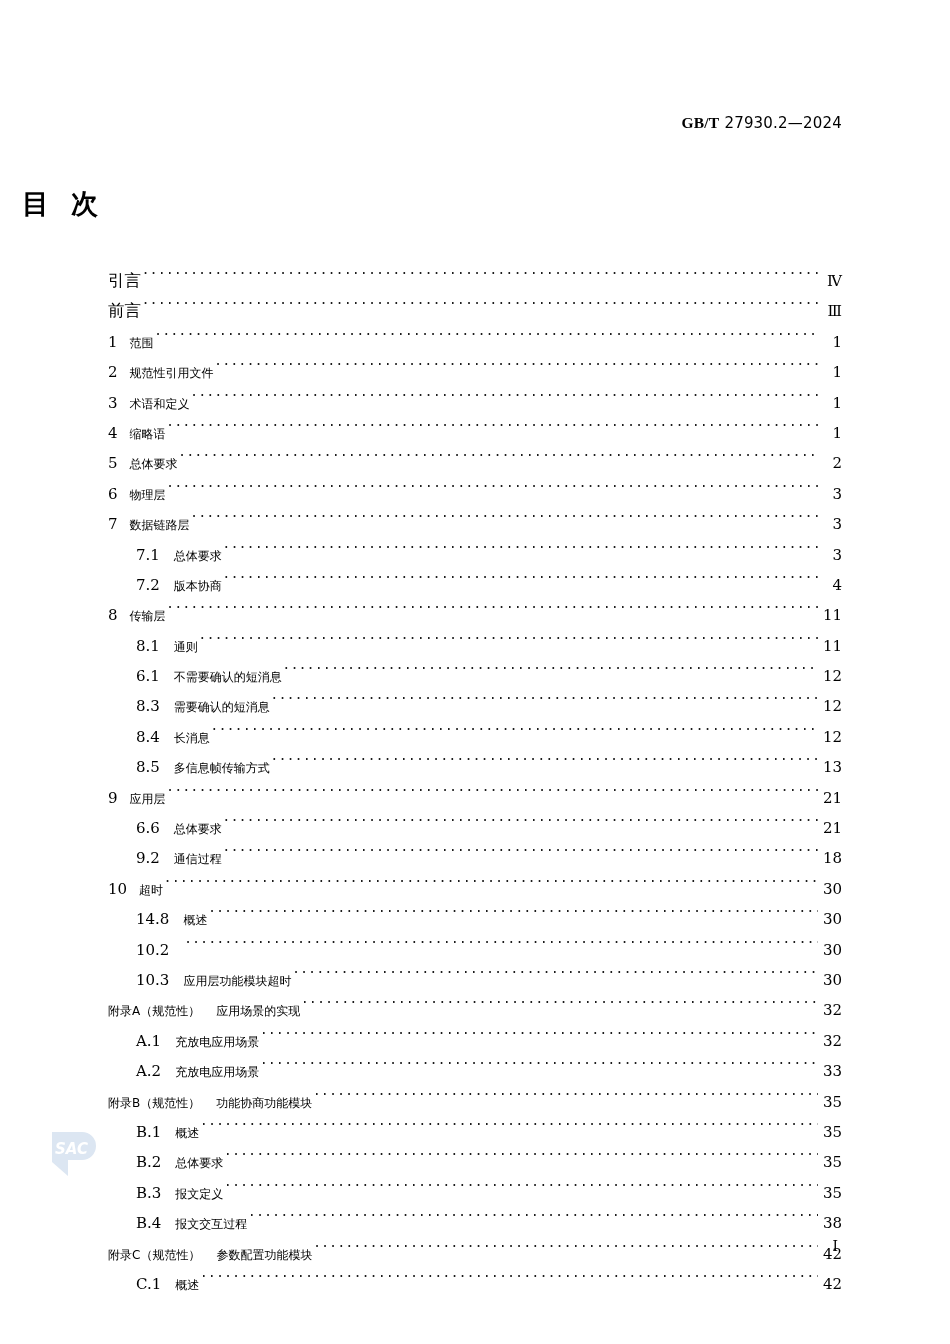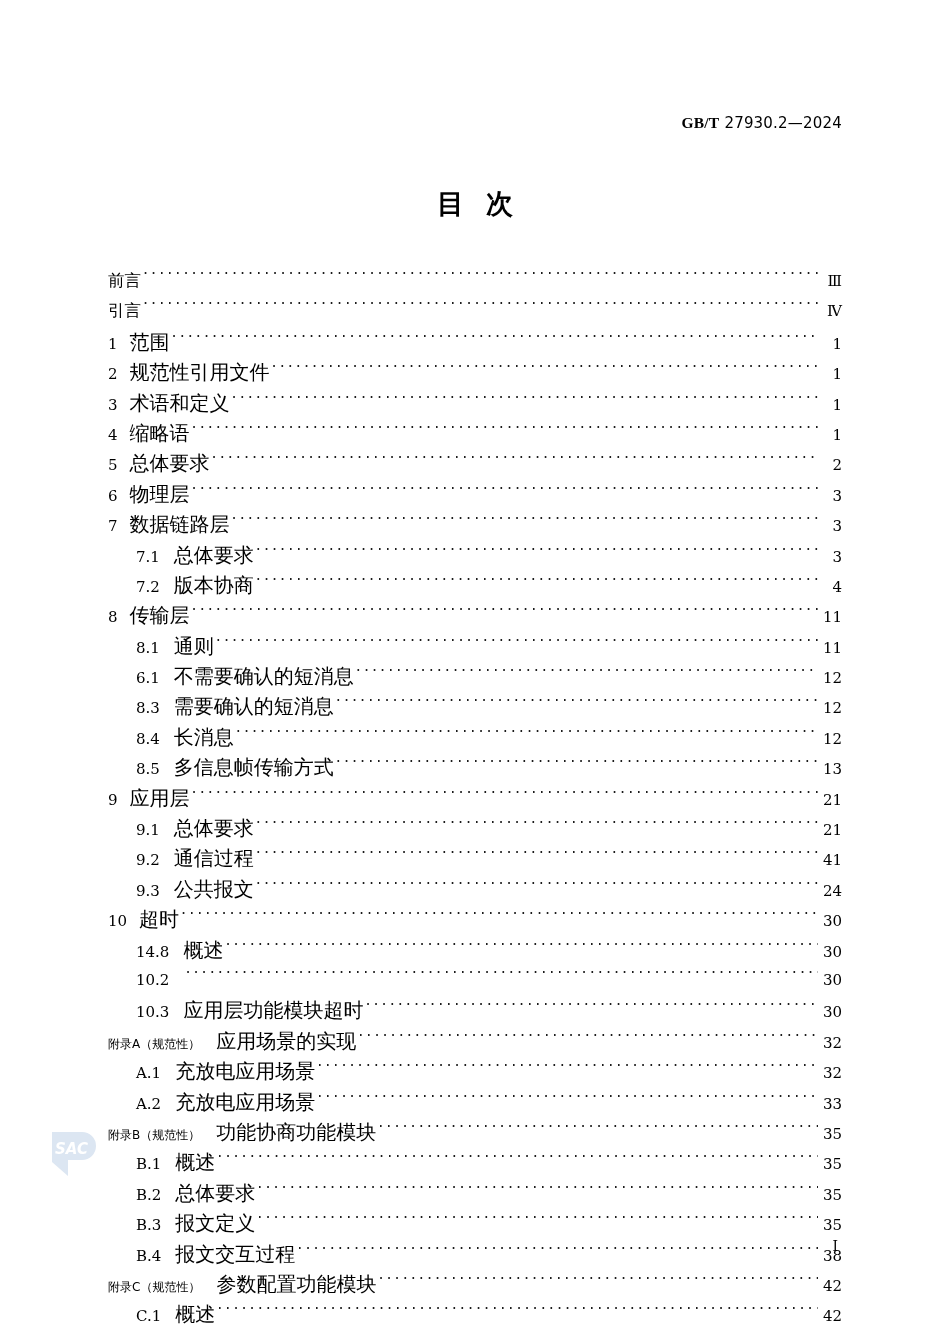--- a/index.html
+++ b/index.html
@@ -43,21 +43,20 @@
     font-size: 15px;
     margin-left: 5px;
   }
 
   
   .doc-title {
     position: absolute;
     top: 186px;
     left: 0;
     width: 950px;
-    text-align: center;
     font-size: 27px;
     font-weight: bold;
     letter-spacing: 22px;
     text-indent: 22px;
     font-family: "DejaVu Sans", "Liberation Sans", sans-serif;
   }
 
   
   .toc {
     position: absolute;
@@ -77,21 +76,21 @@
 
   .toc-row .num-col {
     flex: 0 0 auto;
     font-family: "DejaVu Serif", "Liberation Serif", serif;
     font-size: 15px;
   }
 
   .toc-row .label {
     flex: 0 0 auto;
     font-family: "DejaVu Sans", "Liberation Sans", sans-serif;
-    font-size: 20px;
+    font-size: 12px;
   }
 
   
   .leader {
     flex: 1 1 auto;
     overflow: hidden;
     height: 1em;
     position: relative;
     margin: 0 2px 0 2px;
   }
@@ -159,29 +158,29 @@
 
   <div class="header">
     <span class="gbt">GB/T</span><span class="num">27930.2—2024</span>
   </div>
 
   <div class="doc-title">目次</div>
 
   <div class="toc">
       <div class="toc-row lvl-0 front">
         <span class="num-col"></span>
-        <span class="label">前言</span>
-        <span class="leader"></span>
-        <span class="page-col">Ⅲ</span>
+        <span class="label">引言</span>
+        <span class="leader"></span>
+        <span class="page-col">Ⅳ</span>
       </div>
       <div class="toc-row lvl-0 front">
         <span class="num-col"></span>
-        <span class="label">引言</span>
-        <span class="leader"></span>
-        <span class="page-col">Ⅳ</span>
+        <span class="label">前言</span>
+        <span class="leader"></span>
+        <span class="page-col">Ⅲ</span>
       </div>
       <div class="toc-row lvl-0">
         <span class="num-col">1</span>
         <span class="gap-s"></span>
         <span class="label">范围</span>
         <span class="leader"></span>
         <span class="page-col">1</span>
       </div>
       <div class="toc-row lvl-0">
         <span class="num-col">2</span>
@@ -282,39 +281,32 @@
         <span class="page-col">13</span>
       </div>
       <div class="toc-row lvl-0">
         <span class="num-col">9</span>
         <span class="gap-s"></span>
         <span class="label">应用层</span>
         <span class="leader"></span>
         <span class="page-col">21</span>
       </div>
       <div class="toc-row lvl-1">
-        <span class="num-col">9.1</span>
+        <span class="num-col">6.6</span>
         <span class="gap-l"></span>
         <span class="label">总体要求</span>
         <span class="leader"></span>
         <span class="page-col">21</span>
       </div>
       <div class="toc-row lvl-1">
         <span class="num-col">9.2</span>
         <span class="gap-l"></span>
         <span class="label">通信过程</span>
         <span class="leader"></span>
-        <span class="page-col">41</span>
-      </div>
-      <div class="toc-row lvl-1">
-        <span class="num-col">9.3</span>
-        <span class="gap-l"></span>
-        <span class="label">公共报文</span>
-        <span class="leader"></span>
-        <span class="page-col">24</span>
+        <span class="page-col">18</span>
       </div>
       <div class="toc-row lvl-0">
         <span class="num-col">10</span>
         <span class="gap-s"></span>
         <span class="label">超时</span>
         <span class="leader"></span>
         <span class="page-col">30</span>
       </div>
       <div class="toc-row lvl-1">
         <span class="num-col">14.8</span>

